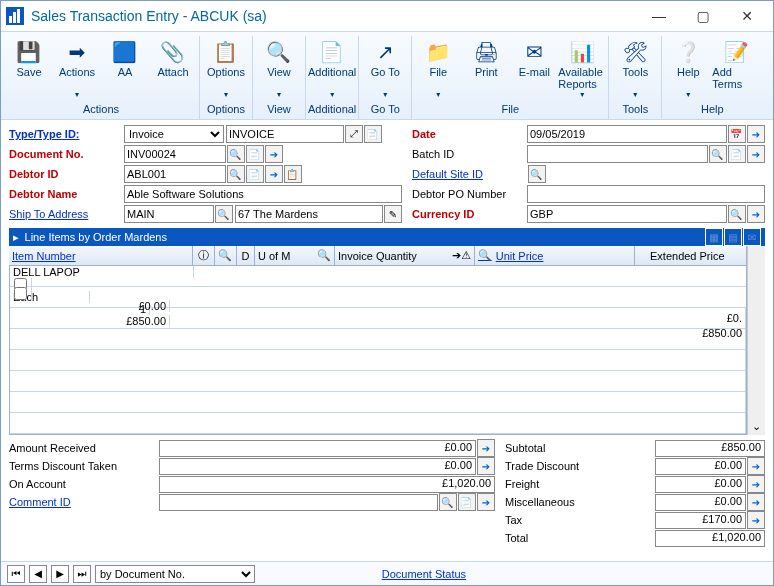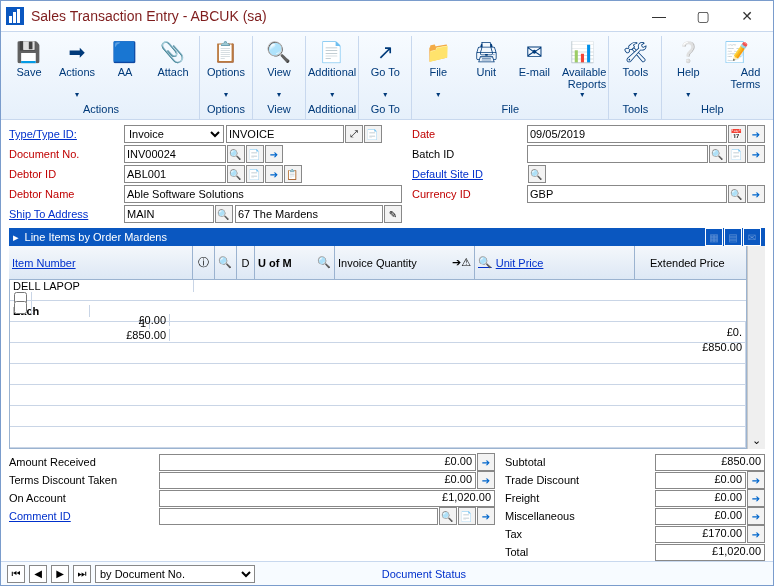--- a/index.html
+++ b/index.html
@@ -1,53 +1,53 @@
 <!DOCTYPE html>
 <html><head>
 <meta charset="utf-8">
 <style>
 * { box-sizing: border-box; margin: 0; padding: 0; font-family: "Segoe UI", Tahoma, sans-serif; font-size: 11px; }
 body { background: #fff; width: 774px; height: 586px; border: 1px solid #7a9ccc; overflow: hidden; }
 
 .titlebar { height: 30px; display: flex; align-items: center; padding: 0 4px; background: #fff; }
 .titlebar .icon { width:20px; height:20px; margin-right:6px; }
-.titlebar .title { font-size: 14px; color:#7f1d1d; flex:1; }
+.titlebar .title { font-size: 14px; color:#0369a1; flex:1; }
 .titlebar .winbtn { width:44px; height:28px; display:flex; align-items:center; justify-content:center; color:#333; font-size:14px; }
 
 .ribbon { background: linear-gradient(#f7fbff,#e6f0fb); border-top:1px solid #c8d8ee; border-bottom:1px solid #c8d8ee; display:flex; padding:4px 2px 0 2px; }
 .ribbon-group { border-right:1px solid #c8d8ee; display:flex; flex-direction:column; align-items:center; padding:0 2px 2px 2px; }
 .ribbon-group:last-child { border-right:none; }
 .ribbon-row { display:flex; }
 .ribbon-btn { width:48px; display:flex; flex-direction:column; align-items:center; justify-content:flex-start; padding:2px 0; color:#003a7a; cursor:default; }
 .ribbon-btn .ricon { width:28px; height:28px; display:flex; align-items:center; justify-content:center; font-size:20px; }
-.ribbon-btn .lbl { text-align:right; line-height:12px; min-height:24px; }
+.ribbon-btn .lbl { text-align:left; line-height:12px; min-height:24px; }
 .ribbon-btn .dd { font-size:8px; }
 .ribbon-group .grplabel { color:#003a7a; font-size:11px; padding:2px 0 2px 0; text-align:center; }
 
 .form-area { display:flex; padding:4px 8px 4px 8px; gap:10px; }
 .form-col { flex:1; }
 .form-row { display:flex; align-items:center; height:20px; margin-bottom:0px; }
-.form-label { width:115px; color:#c00000; font-weight:normal; }
+.form-label { width:115px; color:#c00000; font-weight:bold; }
 .form-label.blk { color:#000; font-weight:normal; }
 .form-label.link { color:#0030cc; text-decoration:underline; cursor:pointer; }
 .form-input { border:1px solid #888; height:18px; padding:0 2px; background:#fff; }
 .iconbtn { width:18px; height:18px; border:1px solid #888; background:#f3f3f3; display:inline-flex; align-items:center; justify-content:center; margin-left:1px; font-size:10px; }
 
 .grid-header { background:#0a57c0; color:#fff; height:18px; display:flex; align-items:center; padding:0 4px; font-size:11px; }
-.grid-headrow { display:flex; background:linear-gradient(#f4f7fb,#dde8f5); border-bottom:1px solid #9bb3d0; height:34px; align-items:center;justify-content:space-between; }
+.grid-headrow { display:flex; background:linear-gradient(#f4f7fb,#dde8f5); border-bottom:1px solid #9bb3d0; height:20px; align-items:center;justify-content:space-between; }
 .grid-headrow > div { border-right:1px solid #9bb3d0; height:100%; display:flex; align-items:center; padding:0 3px; }
 .grid-col.link { color:#0030cc; text-decoration:underline; }
 .grid-body { border:1px solid #9bb3d0; border-top:none; }
 .grid-row { display:flex; height:21px; border-bottom:1px solid #c9d5e6;flex-direction:column; }
 .grid-row > div { border-right:1px solid #c9d5e6; padding:0 3px; display:flex; align-items:center; }
 .right { justify-content:flex-end; }
 .col-item { width:184px; }
 .col-i { width:22px; justify-content:center; }
 .col-d { width:18px; justify-content:center; }
-.col-uom { width:80px;font-weight:bold; }
+.col-uom { width:80px; }
 .col-qty { width:140px; }
 .col-price { width:160px; }
 .col-ext { flex:1;margin-left:12px; }
 .scrollgutter { width:18px; background:#efefef; border-left:1px solid #c9c9c9; }
 
 .totals-area { display:flex; padding:4px 8px; gap:10px; }
 .totals-col { flex:1; }
 .trow { display:flex; align-items:center; height:18px; }
 .trow .tl { width:150px; }
 .trow .tv { flex:1; border:1px solid #888; height:17px; text-align:right; padding:0 3px; background:#fff; }
@@ -140,21 +140,21 @@
     </div>
     <div class="ribbon-group">
       <div class="ribbon-row">
         <div class="ribbon-btn">
           <div class="ricon">📁</div>
           <div class="lbl">File</div>
           <div class="dd">▾</div>
         </div>
         <div class="ribbon-btn">
           <div class="ricon">🖨</div>
-          <div class="lbl">Unit</div>
+          <div class="lbl">Print</div>
         </div>
         <div class="ribbon-btn">
           <div class="ricon">✉</div>
           <div class="lbl">E-mail</div>
         </div>
         <div class="ribbon-btn">
           <div class="ricon">📊</div>
           <div class="lbl">Available Reports</div>
           <div class="dd">▾</div>
         </div>
@@ -233,20 +233,24 @@
     <div class="form-row">
       <div class="form-label blk">Batch ID</div>
       <input class="form-input" style="flex: 1 1 0%;" value="">
       <span class="iconbtn">🔍</span>
       <span class="iconbtn">📄</span>
       <span class="iconbtn" style="color:#06c">➔</span>
     </div>
     <div class="form-row">
       <div class="form-label link" style="font-weight:normal">Default Site ID</div>
       <span class="iconbtn">🔍</span>
+    </div>
+    <div class="form-row">
+      <div class="form-label blk">Debtor PO Number</div>
+      <input class="form-input" style="flex: 1 1 0%;" value="">
     </div>
     <div class="form-row">
       <div class="form-label">Currency ID</div>
       <input class="form-input" style="flex: 1 1 0%;" value="GBP">
       <span class="iconbtn">🔍</span>
       <span class="iconbtn" style="color:#06c">➔</span>
     </div>
   </div>
 </div>
 
@@ -428,15 +432,15 @@
   </div>
 </div>
 
 <div class="statusbar">
   <div class="navbtn">⏮</div>
   <div class="navbtn">◀</div>
   <div class="navbtn">▶</div>
   <div class="navbtn">⏭</div>
   <select class="styled" style="width:160px"><option>by Document No.</option></select>
   <span style="flex:0.4"></span>
-  <span style="color:#0030cc;">Document Status</span>
+  <span style="color:#0030cc;text-decoration:underline">Document Status</span>
   <span style="flex:1"></span>
 </div>
 
 </body></html>

